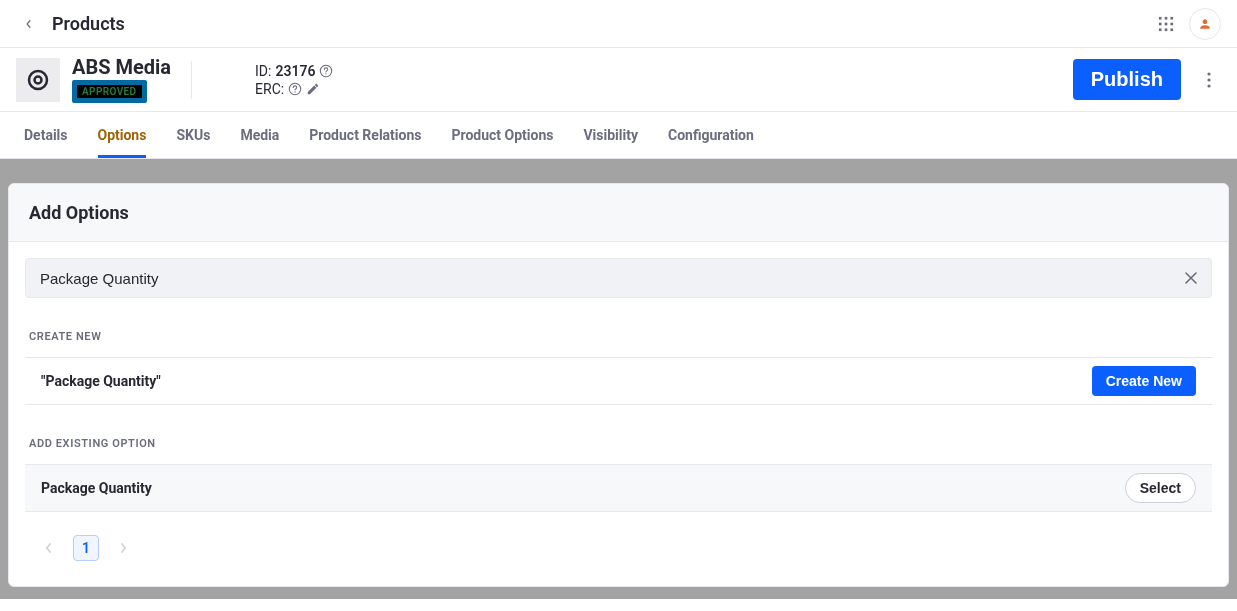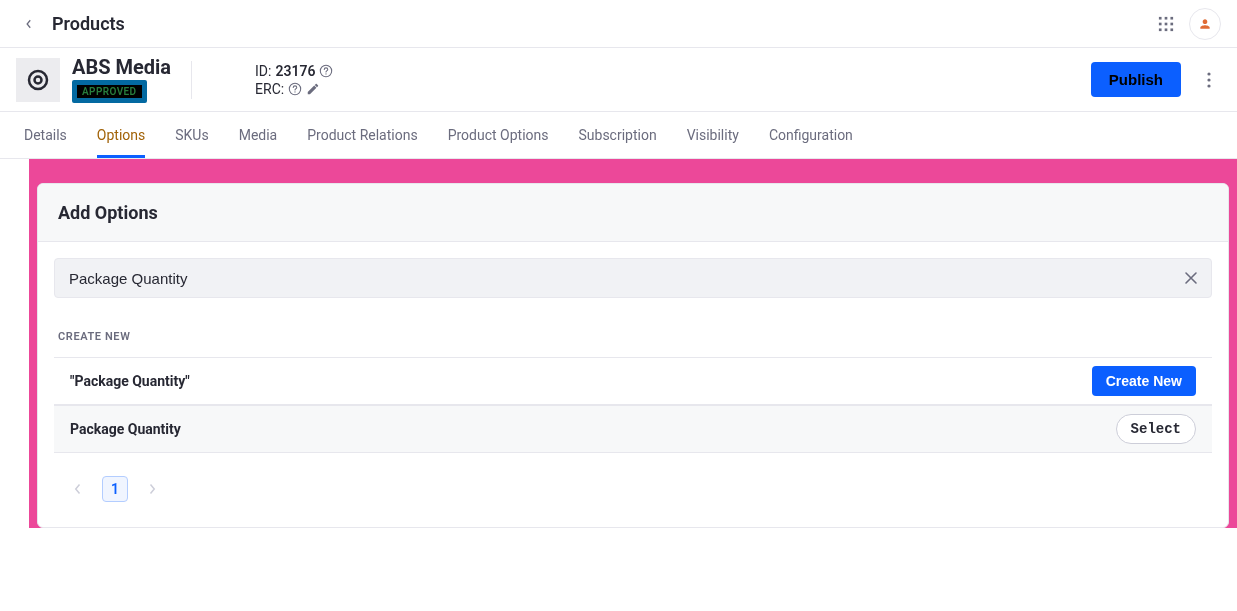--- a/index.html
+++ b/index.html
@@ -25,43 +25,43 @@
     .prod-title { font-size: 20px; font-weight: 700; color: #272833; line-height: 1.1;}
     .badge { display: inline-block; font-size: 10px; font-weight: 600; letter-spacing: 0.4px; color: #287d3c; border: 5px solid #0369a1; border-radius: 2px; padding: 1px 5px; width: fit-content; background: #000000; }
     .sep { width: 1px; height: 38px; background: #e7e7ed; margin: 0 20px; }
     .meta-block { display: flex; flex-direction: column; gap: 2px; font-size: 14px; color: #272833; margin-left: 43px; }
     .meta-row { display: flex; align-items: center; gap: 4px; }
     .meta-label { color: #272833; }
     .meta-value { font-weight: 600; }
     .q-icon { width: 14px; height: 14px; color: #6b6c7e; }
     .pencil-icon { width: 14px; height: 14px; color: #6b6c7e; cursor: pointer; }
     .sub-right { display: flex; align-items: center; gap: 16px; }
-    .publish-btn { background: #0b5fff; color: #000000; border: none; border-radius: 4px; padding: 9px 18px; font-size: 15px; font-weight: 600; cursor: pointer; }
+    .publish-btn { background: #0b5fff; color: #ffffff; border: none; border-radius: 4px; padding: 9px 18px; font-size: 20px; font-weight: 600; cursor: pointer; }
     .kebab { width: 24px; height: 24px; display: flex; align-items: center; justify-content: center; cursor: pointer; color: #6b6c7e; }
 
     
     .tabs { height: 47px; display: flex; align-items: center; gap: 30px; padding: 0 24px; border-bottom: 1px solid #e7e7ed; }
-    .tab { font-size: 14px; font-weight: 400; color: #6b6c7e; cursor: pointer; height: 100%; display: flex; align-items: center; border-bottom: 3px solid transparent; padding-top: 3px; text-align: center;}
+    .tab { font-size: 14px; font-weight: 700; color: #6b6c7e; cursor: pointer; height: 100%; display: flex; align-items: center; border-bottom: 3px solid transparent; padding-top: 3px; text-align: center;}
     .tab.active { color: #a16207; border-bottom: 3px solid #0b5fff; }
 
     
-    .content-wrap { background: #ec4899; padding: 24px 8px 0; margin-left: 29px; }
+    .content-wrap { background: #a3a3a3; padding: 24px 8px 12px; }
     .panel { background: #fff; border-radius: 6px; border: 1px solid #e7e7ed; overflow: hidden; }
     .panel-header { background: #f7f8f9; border-bottom: 1px solid #e7e7ed; padding: 18px 20px; font-size: 18px; font-weight: 700; color: #272833; }
     .panel-body { padding: 16px 16px 18px; }
     .search-wrap { position: relative; }
     .search-input { width: 100%; height: 40px; background: #f1f2f5; border: 1px solid #e7e7ed; border-radius: 4px; padding: 0 44px 0 14px; font-size: 15px; color: #272833; outline: none; }
     .clear-x { position: absolute; right: 12px; top: 50%; transform: translateY(-50%); width: 18px; height: 18px; color: #6b6c7e; cursor: pointer; display:flex; align-items:center; justify-content:center;}
 
     .section-label { font-size: 11px; font-weight: 600; letter-spacing: 0.6px; color: #6b6c7e; margin: 32px 4px 14px; }
     .row { display: flex; align-items: center; justify-content: space-between; height: 48px; padding: 0 16px; border-bottom: 1px solid #e7e7ed; }
     .row-top-border { border-top: 1px solid #e7e7ed; }
     .row-name { font-size: 14px; font-weight: 700; color: #272833; }
     .create-btn { background: #0b5fff; color: #fff; border: none; border-radius: 4px; padding: 7px 14px; font-size: 14px; font-weight: 600; cursor: pointer; }
-    .select-btn { background: #fff; color: #272833; border: 1px solid #cdced9; border-radius: 15px; padding: 6px 14px; font-size: 14px; font-weight: 600; cursor: pointer; font-family: Liberation Mono, monospace; }
+    .select-btn { background: #fff; color: #272833; border: 1px solid #cdced9; border-radius: 15px; padding: 6px 14px; font-size: 14px; font-weight: 600; cursor: pointer; }
     .row-existing { background: #f7f8f9; }
 
     .pager-row { display: flex; align-items: center; justify-content: space-between; padding: 22px 10px 6px; }
     .pager-left { display: flex; align-items: center; gap: 28px; font-size: 14px; color: #6b6c7e; }
     .per-page { display: flex; align-items: center; gap: 6px; cursor: pointer; }
     .sort-arrows { display: inline-flex; flex-direction: column; line-height: 4px; font-size: 7px; color: #6b6c7e; }
     .pager-right { display: flex; align-items: center; gap: 10px; }
     .pager-nav { width: 28px; height: 28px; display: flex; align-items: center; justify-content: center; color: #cdced9; cursor: pointer; }
     .pager-page-current { width: 26px; height: 26px; border: 1px solid #b3cdff; background: #f0f5ff; color: #0b5fff; border-radius: 4px; display: flex; align-items: center; justify-content: center; font-size: 14px; font-weight: 600; }
   </style>
@@ -147,21 +147,20 @@
   </div>
 </div>
 
 <div class="tabs">
   <div class="tab">Details</div>
   <div class="tab active">Options</div>
   <div class="tab">SKUs</div>
   <div class="tab">Media</div>
   <div class="tab">Product Relations</div>
   <div class="tab">Product Options</div>
-  <div class="tab">Subscription</div>
   <div class="tab">Visibility</div>
   <div class="tab">Configuration</div>
 </div>
 
 <div class="content-wrap">
   <div class="panel">
     <div class="panel-header">Add Options</div>
     <div class="panel-body">
       <div class="search-wrap">
         <input class="search-input" type="text" value="Package Quantity" style="">
@@ -171,20 +170,21 @@
             </svg>
         </span>
       </div>
 
       <div class="section-label">CREATE NEW</div>
       <div class="row row-top-border">
         <span class="row-name">"Package Quantity"</span>
         <button class="create-btn">Create New</button>
       </div>
 
+      <div class="section-label">ADD EXISTING OPTION</div>
       <div class="row row-top-border row-existing">
         <span class="row-name">Package Quantity</span>
         <button class="select-btn">Select</button>
       </div>
 
       <div class="pager-row">
         <div class="pager-right">
           <span class="pager-nav">
             <svg viewBox="0 0 10 16" width="8" height="12" fill="none" stroke="currentColor" stroke-width="2">
                 <path d="M7 2 L2 8 L7 14"></path>

